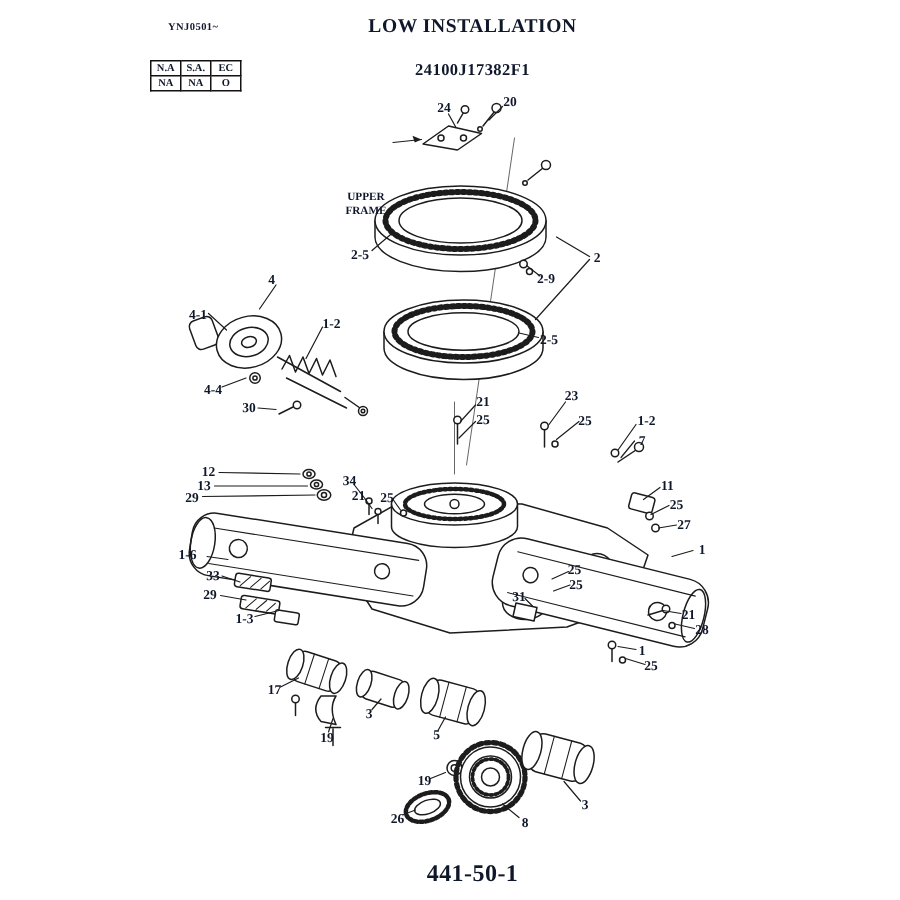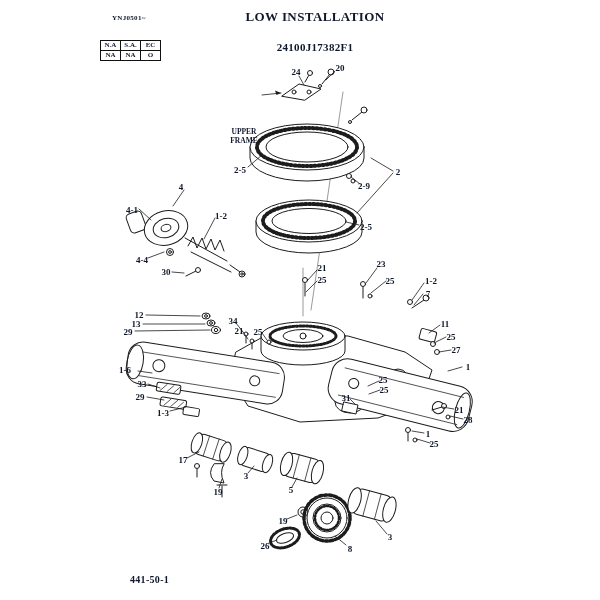--- a/index.html
+++ b/index.html
@@ -12,22 +12,22 @@
   .t3{font-size:8.5px;margin-top:2px;}
   .region-table{position:absolute;left:100px;top:40px;border-collapse:collapse;
         font-size:7px;font-weight:bold;}
   .region-table td{border:1px solid #111;padding:0 3px;height:9px;line-height:9px;
         text-align:center;min-width:13px;}
   .diagram{position:absolute;left:0;top:0;}
   .callout{position:absolute;transform:translate(-50%,-50%);font-size:9px;font-weight:bold;
         white-space:nowrap;line-height:1;}
   .upper-frame{position:absolute;left:244px;top:96px;transform:translate(-50%,-50%);
         font-size:7.5px;font-weight:bold;text-align:center;white-space:pre-line;line-height:1.25;margin-top:40px;}
-  .footer{position:absolute;left:130px;top:574px;width:370px;
-        font-weight:bold;font-size:10px;letter-spacing:.3px;}
+  .footer{position:absolute;left:130px;top:574px;width:370px;text-align:center;
+        font-weight:bold;font-size:16px;letter-spacing:.3px;}
 </style>
 </head>
 <body>
 
 <div class="page">
 
   <div class="doc-code">YNJ0501~</div>
 
   <div class="titles">
     <div class="t1">LOW INSTALLATION</div>

